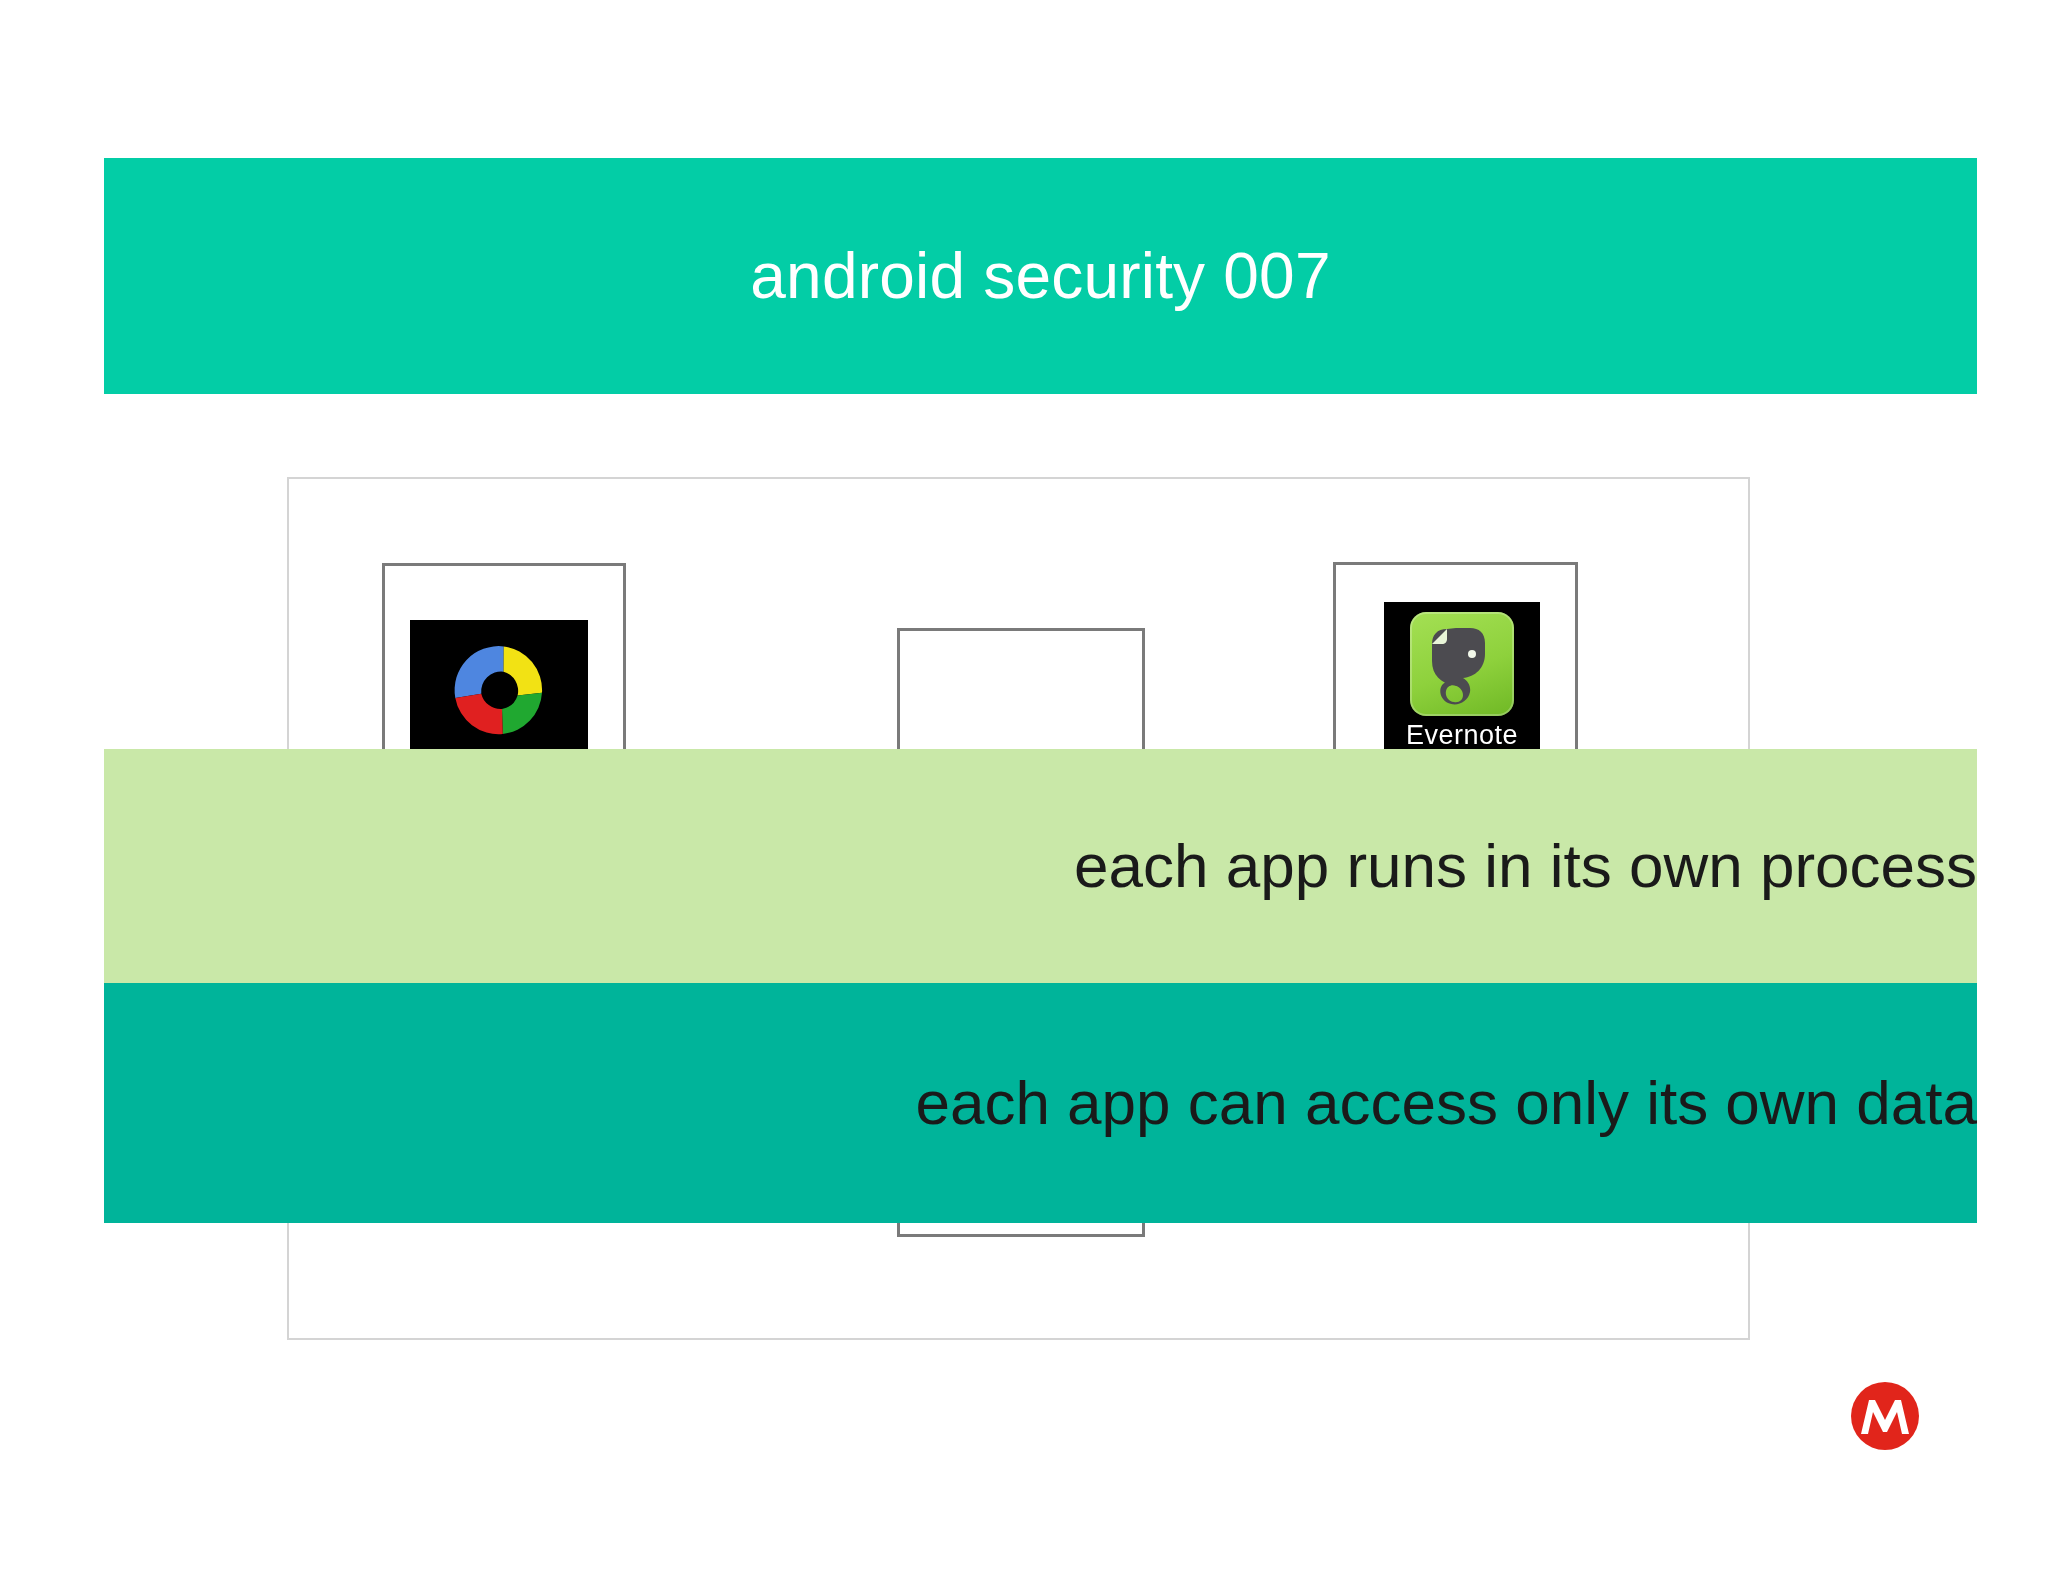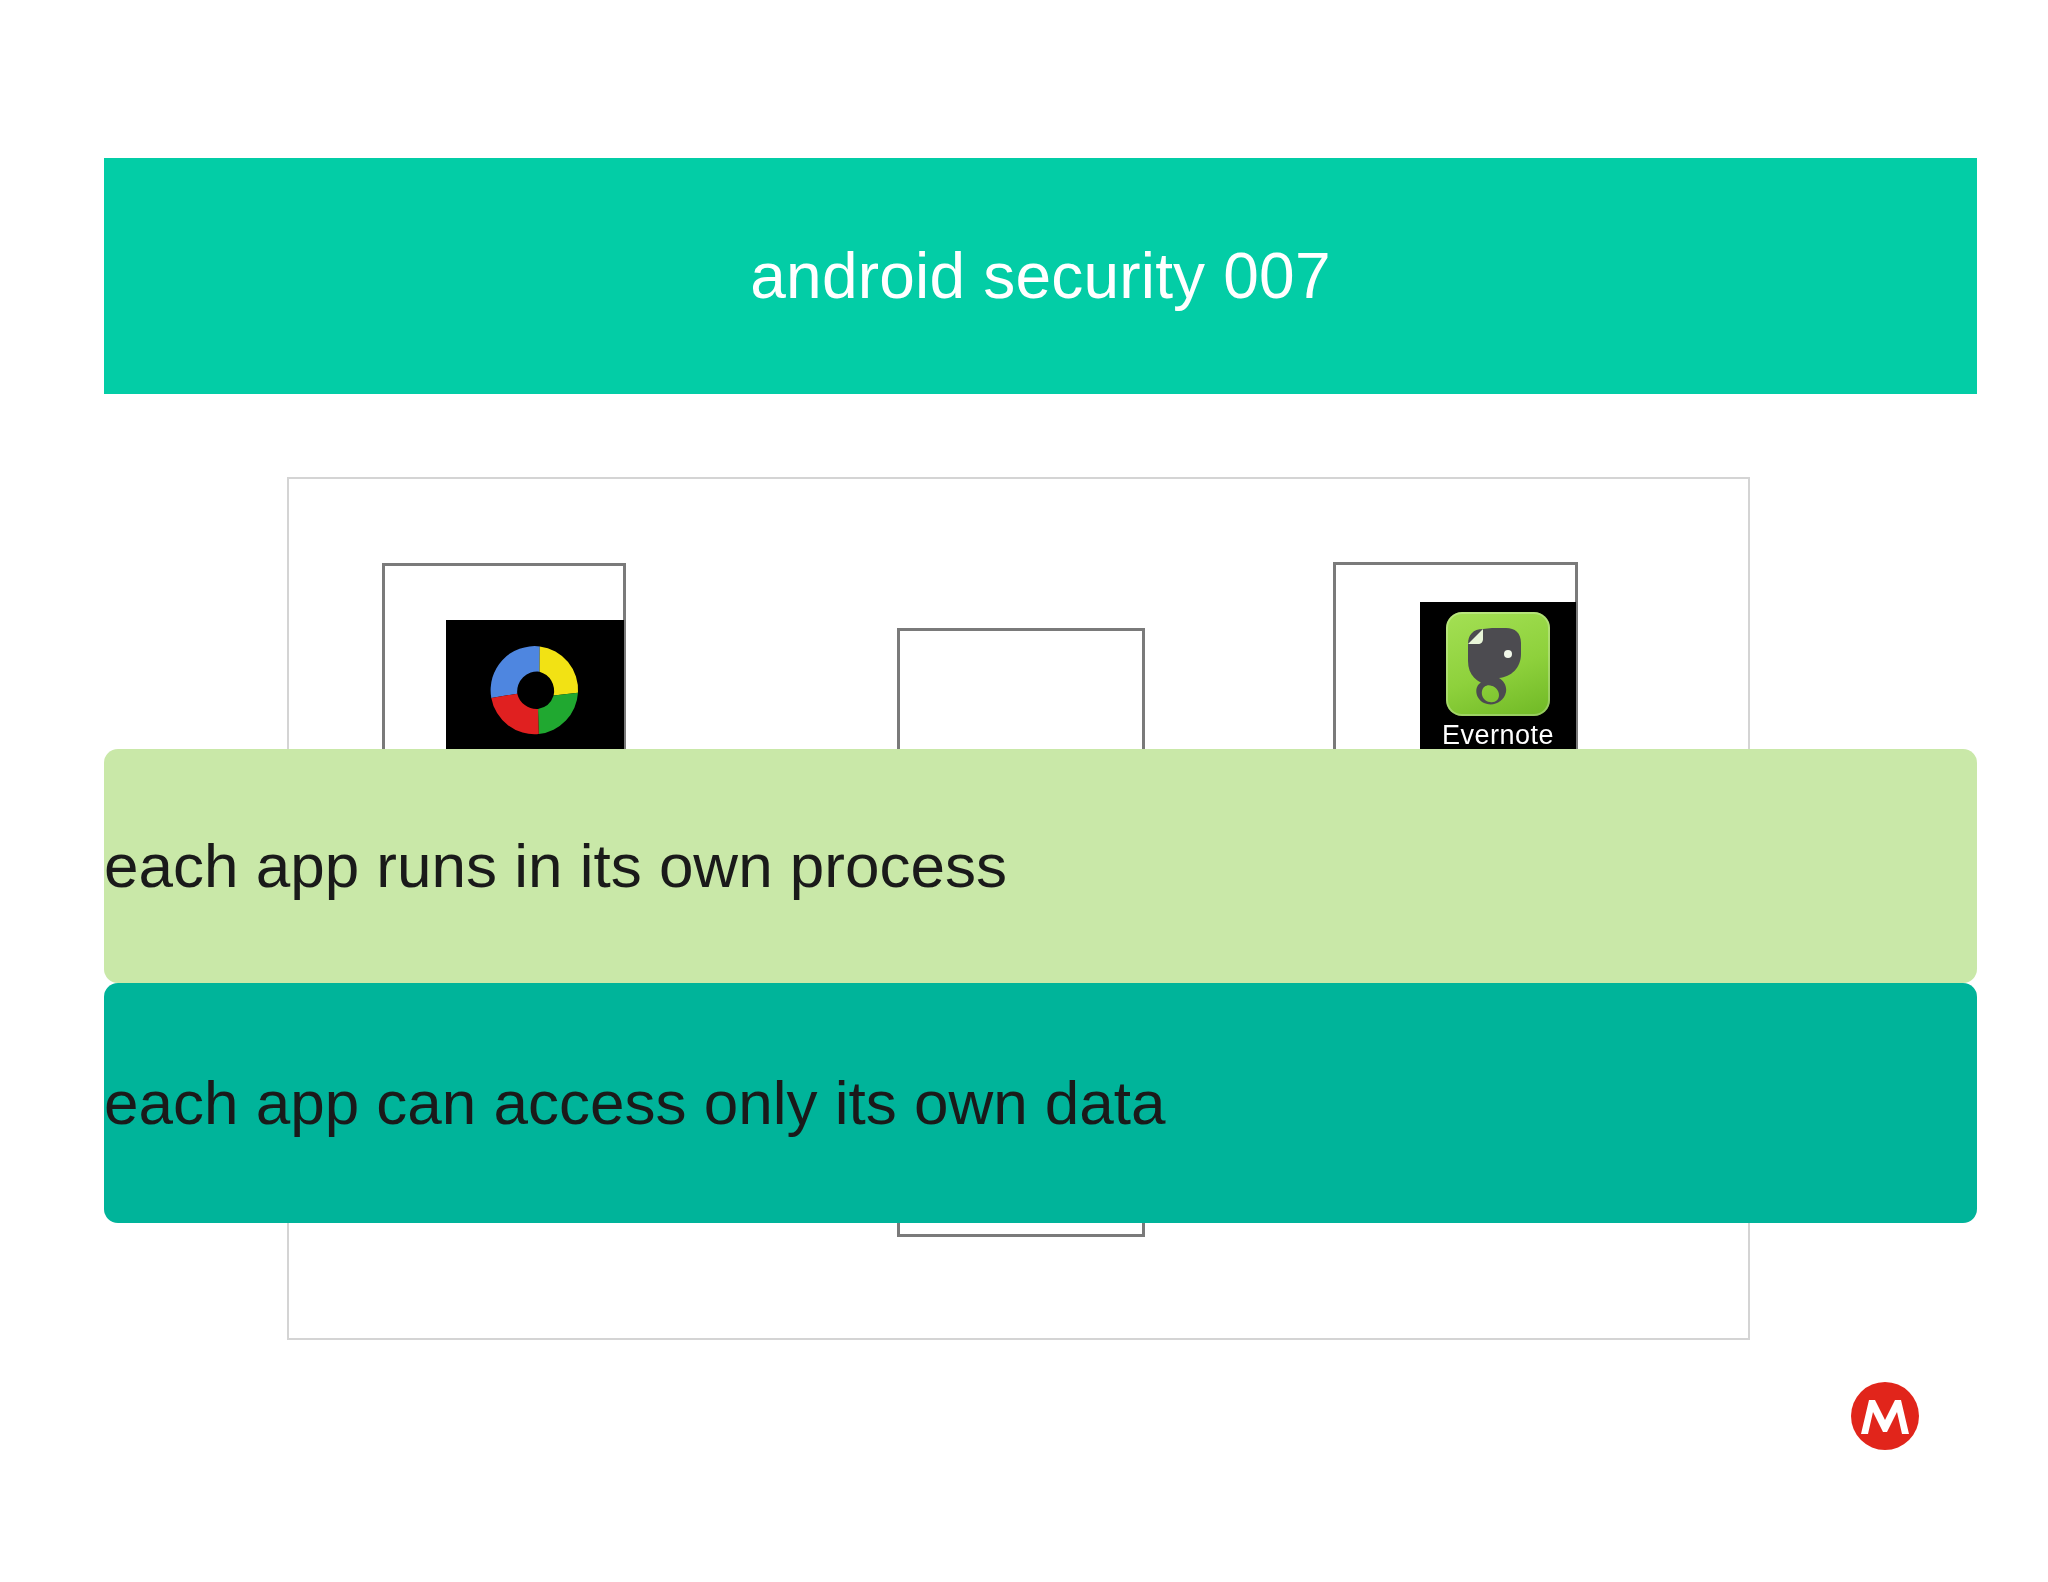--- a/index.html
+++ b/index.html
@@ -62,21 +62,20 @@
   .app-box-left  { left: 382px; top: 563px; width: 244px; height: 640px; }
   .app-box-mid   { left: 897px; top: 628px; width: 248px; height: 609px; }
   .app-box-right { left: 1333px; top: 562px; width: 245px; height: 641px; }
 
   .app-tile {
     position: absolute;
     background: #000000;
     display: flex;
     flex-direction: column;
     align-items: center;
-    margin-left: 36px;
   }
   .app-tile-left  { left: 410px; top: 620px; width: 178px; height: 140px; }
   .app-tile-right { left: 1384px; top: 602px; width: 156px; height: 178px; }
 
   
   .chrome-icon {
     position: relative;
     width: 112px;
     height: 112px;
     margin-top: 14px;
@@ -106,22 +105,21 @@
     white-space: nowrap;
   }
 
   
   .band {
     position: absolute;
     left: 104px;
     width: 1873px;
     display: flex;
     align-items: center;
-    justify-content: flex-start;
-    border-radius: 14px;
+    justify-content: flex-end;
   }
   .band-green {
     top: 749px;
     height: 234px;
     background: #C9E8A8;
   }
   .band-teal {
     top: 983px;
     height: 240px;
     background: #00B49A;

